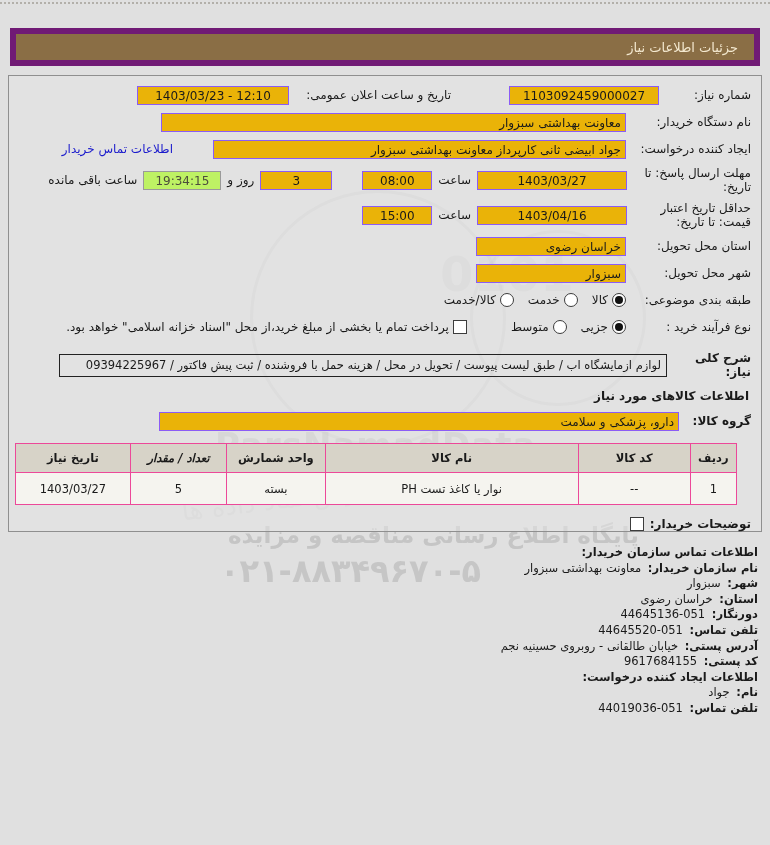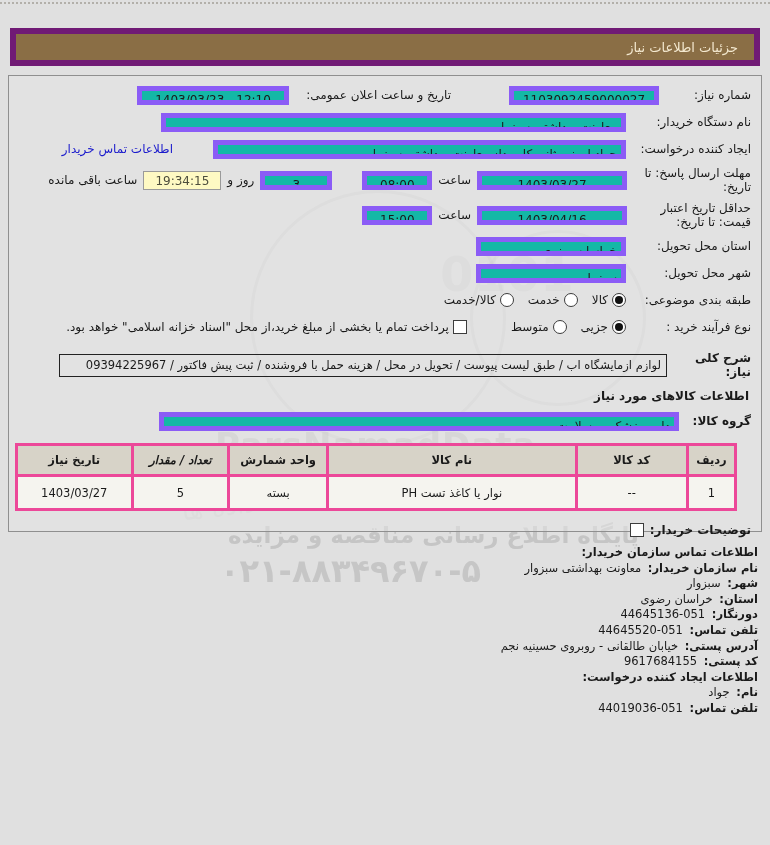--- a/index.html
+++ b/index.html
@@ -28,39 +28,39 @@
   }
   .frow{display:flex;align-items:center;margin-bottom:7px;min-height:20px;}
   .lbl{display:inline-block;text-align:right;line-height:14px;}
   .w-need{width:92px;}
   .w-ann{width:162px;margin-right:58px;}
   .w-org{width:125px;}
   .w-2l{width:124px;}
   .w-std{width:125px;}
   .b{font-weight:bold;}
   .ibox{
-    background:#14b8a6;border:5px solid #8b5cf6;height:19px;line-height:19px;
+    background:#eab308;border:1px solid #8b5cf6;height:19px;line-height:19px;
     box-sizing:border-box;padding:0 4px;overflow:hidden;white-space:nowrap;display:inline-block;
   }
   .center{text-align:center;}
-  .timer{background:#fef9c3;border:1px solid #9a9a9a;color:#4d4d3c;}
+  .timer{background:#bef264;border:1px solid #9a9a9a;color:#4d4d3c;}
   .link{color:#1a1acc;cursor:pointer;}
   .gap40{margin-right:40px;}
   .gap30{margin-right:30px;}
   .sm{margin:0 6px;white-space:nowrap;}
   .radio{width:12px;height:12px;border:1px solid #3c3c3c;border-radius:50%;background:#fff;display:inline-block;position:relative;flex:0 0 auto;}
   .radio.checked::after{content:"";position:absolute;left:2px;top:2px;right:2px;bottom:2px;border-radius:50%;background:#111;}
   .checkbox{width:12px;height:12px;border:1px solid #3c3c3c;background:#fff;display:inline-block;flex:0 0 auto;}
   .opt{display:flex;align-items:center;margin-left:14px;}
   .opt .olabel{margin-right:4px;white-space:nowrap;}
   .desc-box{border:1px solid #222;padding:2px 5px;flex:1;margin-left:40px;line-height:17px;font-size:11.5px;white-space:nowrap;overflow:hidden;}
   .sec-head{font-weight:bold;margin:10px 2px 8px 0;}
   
   table.items{border-collapse:collapse;width:722px;margin:12px 14px 0 0;background:#f5f4ef;}
-  table.items th,table.items td{border:3px solid #ec4899;font-size:11.5px;padding:0 4px;height:28px;text-align:center;}
+  table.items th,table.items td{border:1px solid #ec4899;font-size:11.5px;padding:0 4px;height:28px;text-align:center;}
   table.items th{background:#d7d3c8;font-weight:bold;}
   table.items td{height:31px;}
   .notes-row{margin-top:12px;display:flex;align-items:center;}
   .notes-row .checkbox{margin-right:6px;}
   
   .info-block{
     position:absolute;z-index:1;top:545px;right:12px;left:12px;
     font-size:11.5px;line-height:15.6px;text-align:right;
   }
   .iline .b{margin-left:3px;}

